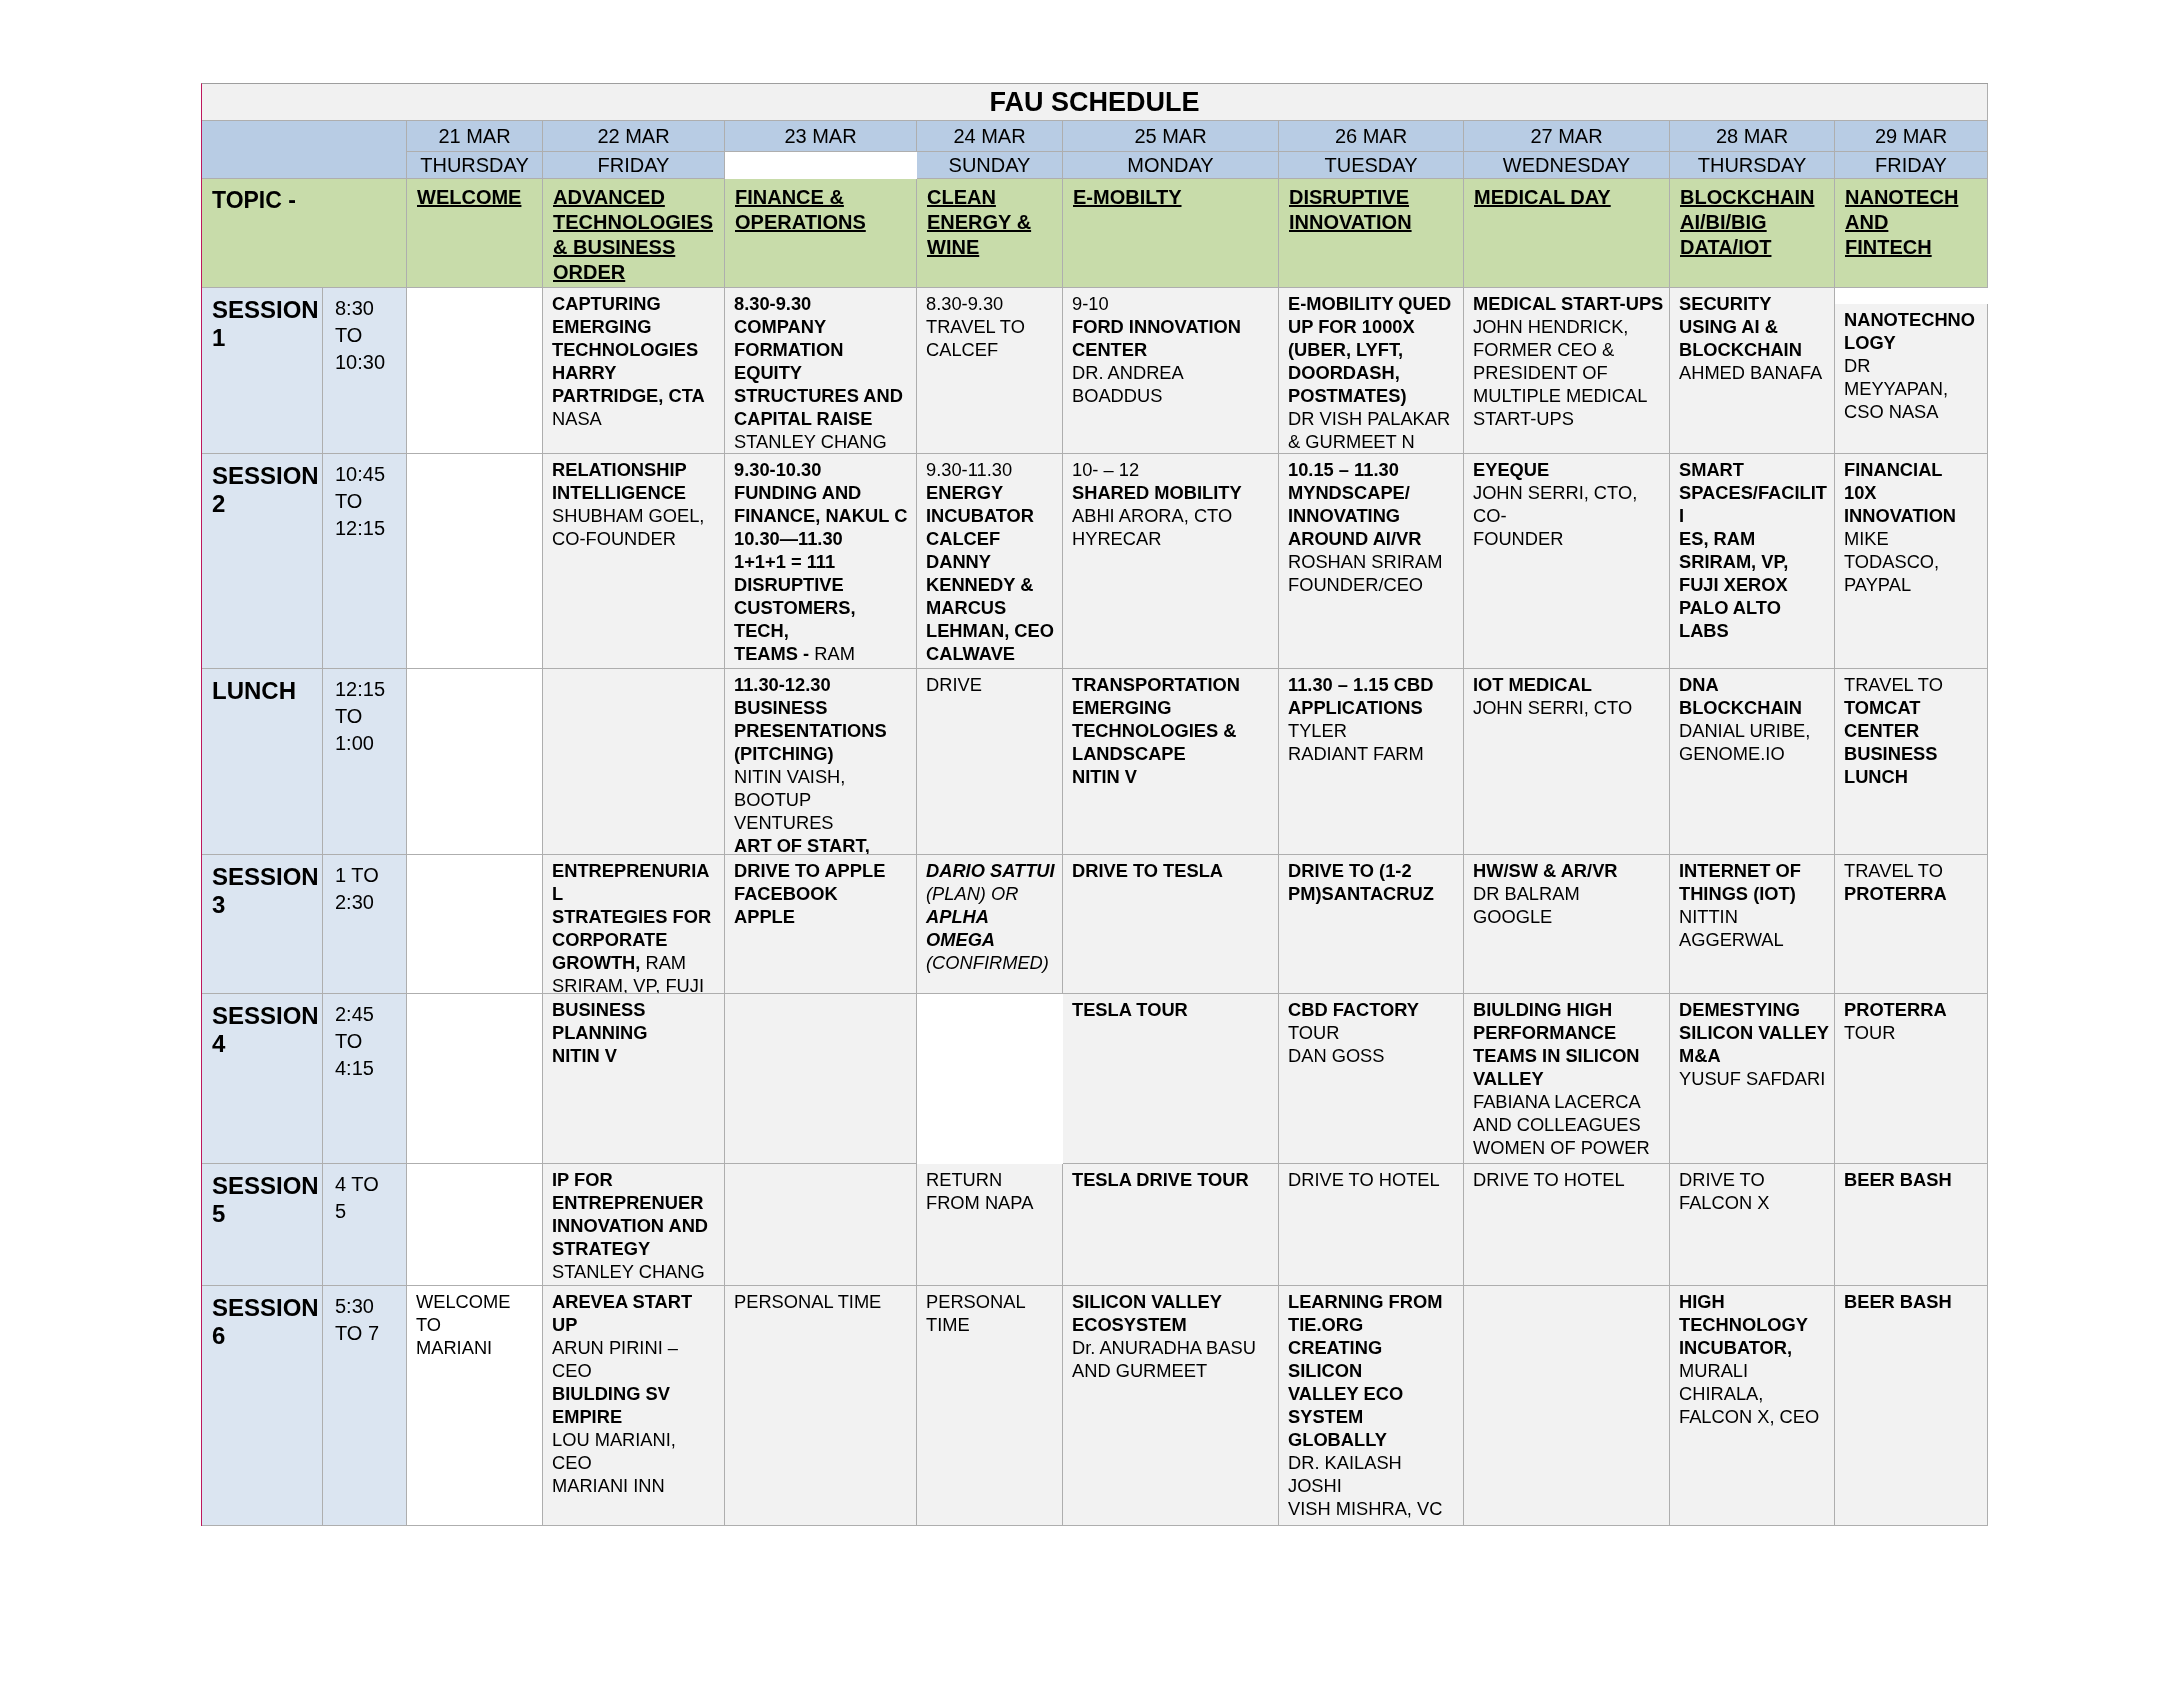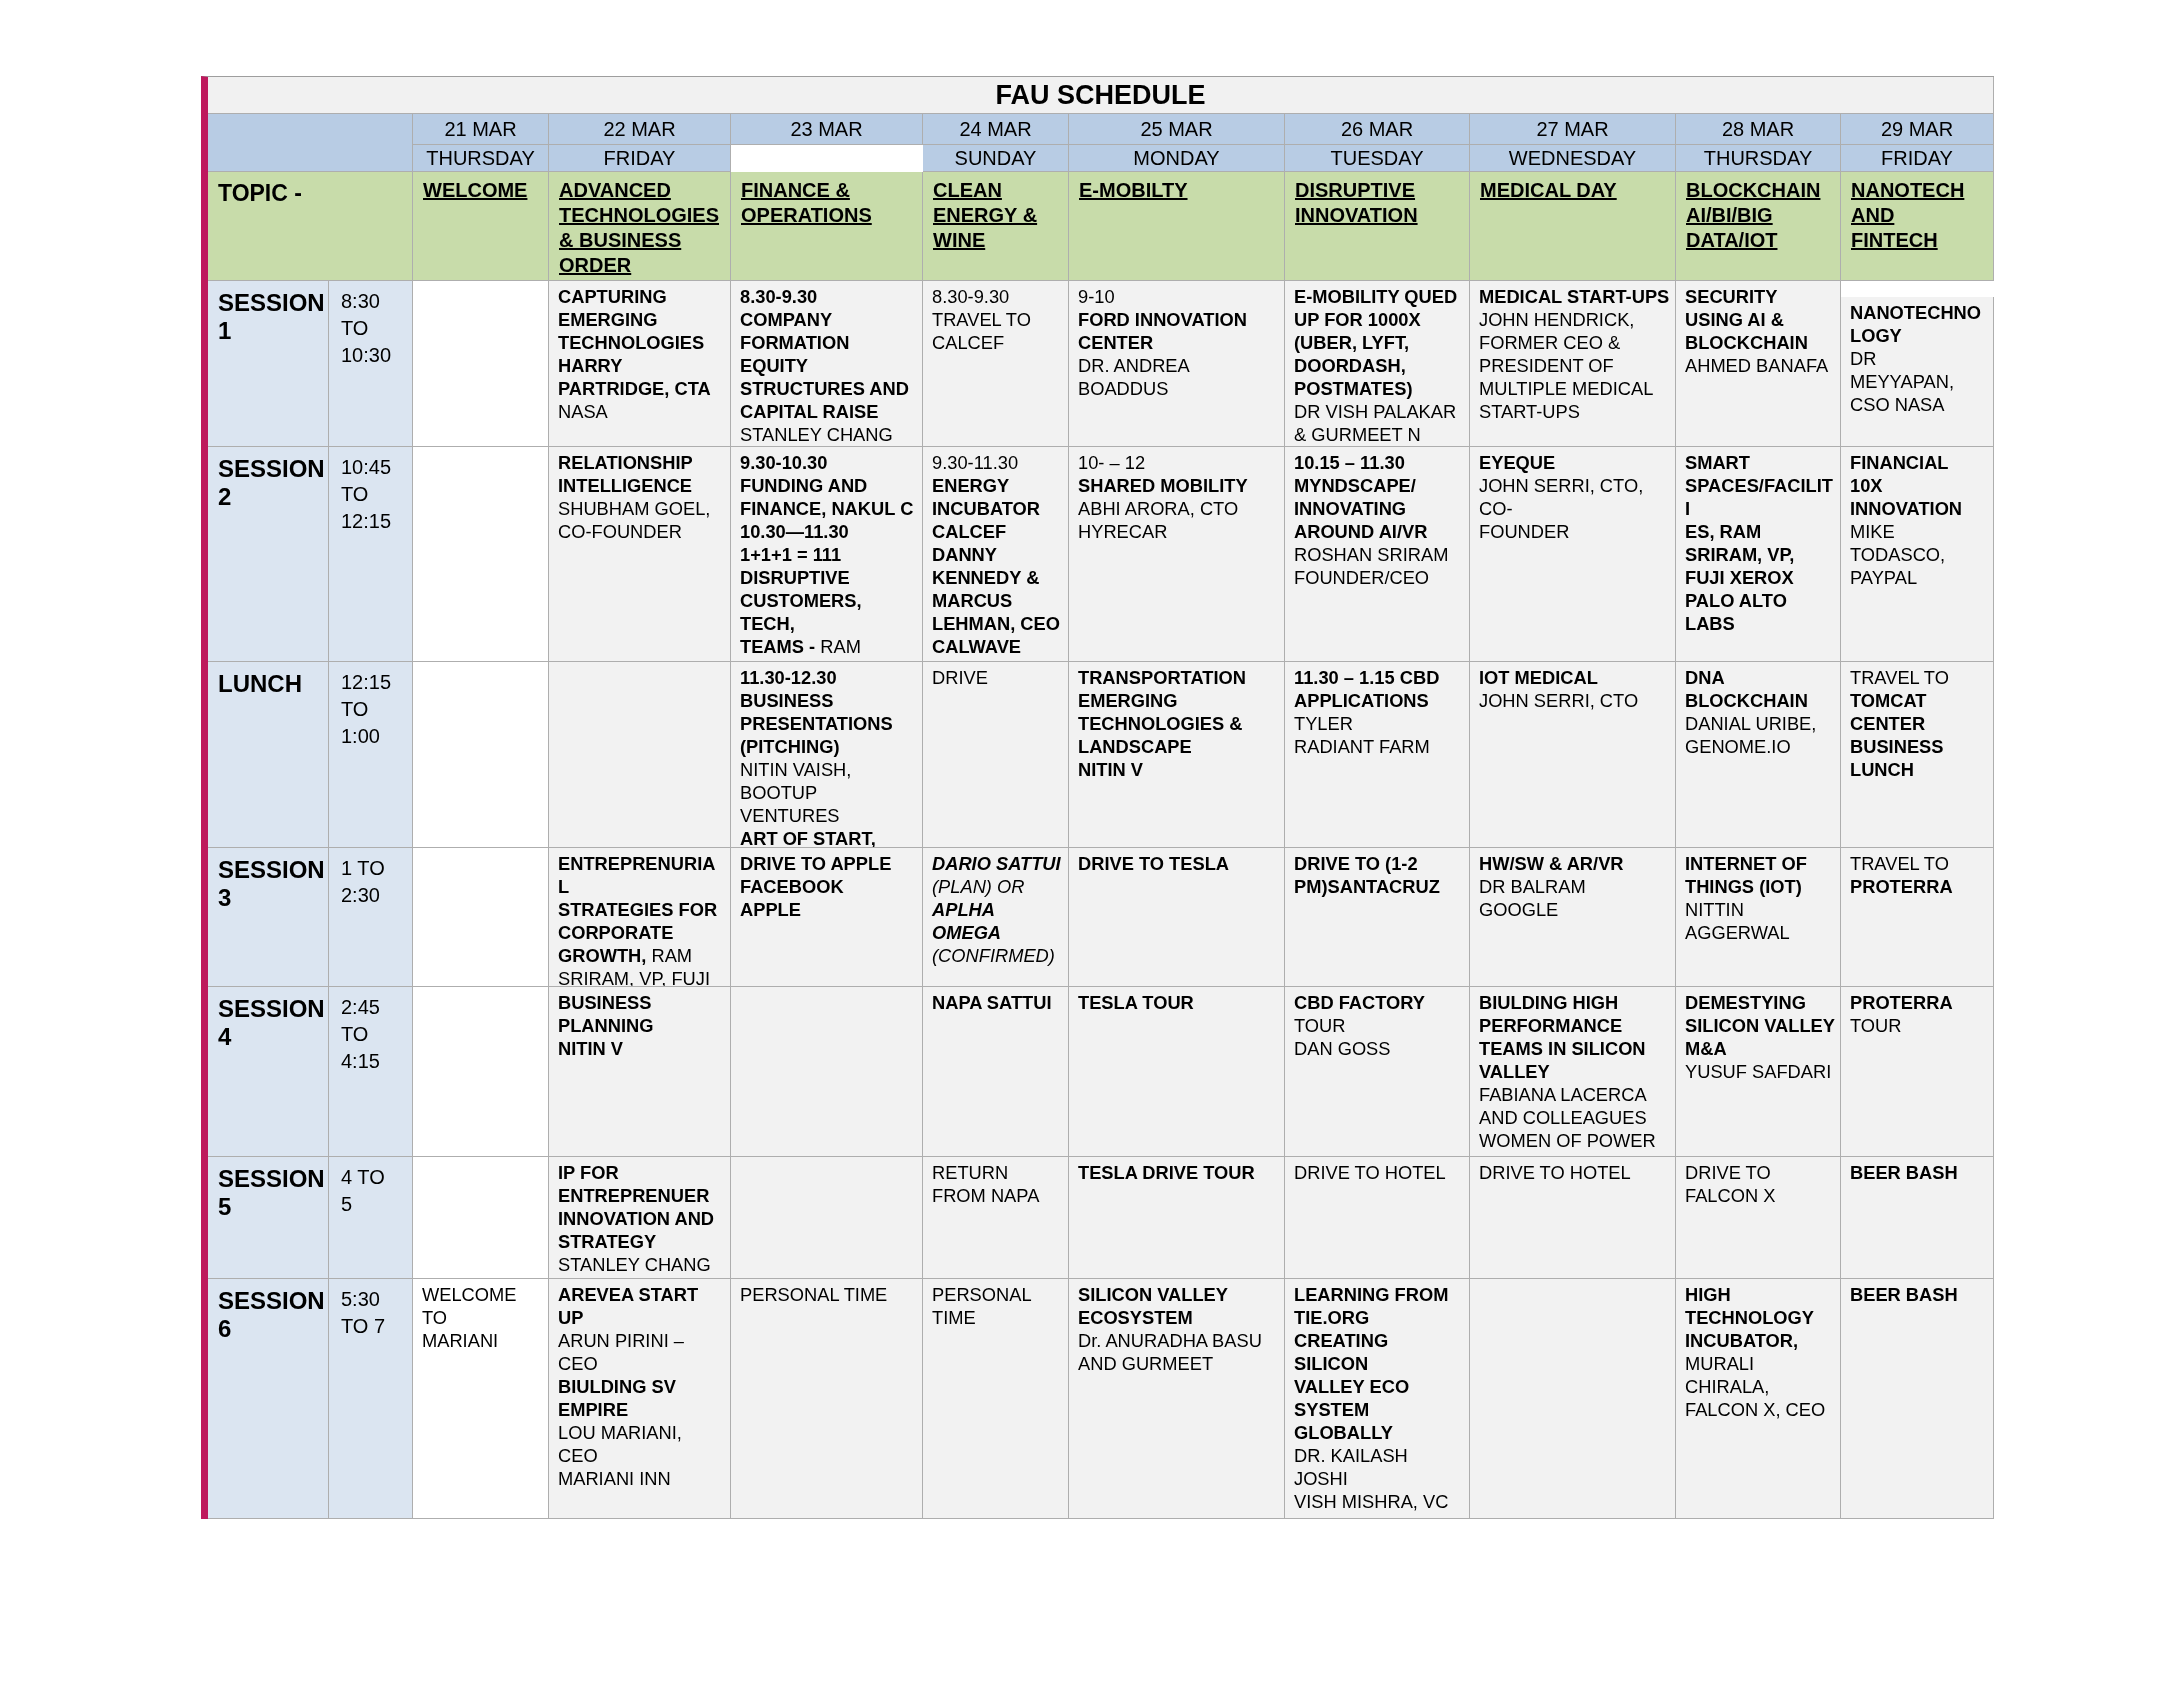--- a/index.html
+++ b/index.html
@@ -2,25 +2,25 @@
 <html style="--title-bg: #f1f1f1; --header-blue: #b8cce4; --topic-green: #c8dcaa; --label-blue: #dbe5f1; --cell-gray: #f2f2f2; --cell-white: #ffffff;"><head>
 <meta charset="utf-8">
 <style>
   html,body{margin:0;padding:0;}
   body{
     width:2178px;height:1683px;position:relative;background:#ffffff;
     font-family:"Liberation Sans", sans-serif;color:#000;
     -webkit-font-smoothing:antialiased;
   }
   .grid{
-    position:absolute;left:201px;top:76px;
+    position:absolute;left:201px;top:83px;
     display:grid;
     grid-template-columns:121px 84px 136px 182px 192px 146px 216px 185px 206px 165px 153px;
     grid-template-rows:37px 31px 27px 109px 166px 215px 186px 139px 170px 122px 240px;
-    border-left:7px solid #be185d;border-top:1px solid #9e9e9e;
+    border-left:1px solid #be185d;border-top:1px solid #9e9e9e;
   }
   .cell{
     box-sizing:border-box;overflow:hidden;
     border-right:1px solid #aeaeae;border-bottom:1px solid #aeaeae;
   }
   .title{
     background:var(--title-bg,#f1f1f1);
     font-weight:bold;font-size:27px;text-align:center;line-height:36px;
   }
   .corner{background:var(--header-blue,#b8cce4);}
@@ -267,21 +267,20 @@
 </span><span class="b">PROTERRA</span></div>
       <div class="cell lbl" style="grid-area: 9 / 1;">SESSION 4</div>
       <div class="cell time" style="grid-area: 9 / 2;">2:45
 TO
 4:15</div>
       <div class="cell body white" style="grid-area: 9 / 3;"></div>
       <div class="cell body" style="grid-area: 9 / 4;"><span class="b">BUSINESS
 PLANNING
 NITIN V</span></div>
       <div class="cell body" style="grid-area: 9 / 5;"></div>
-      <div class="cell body" style="grid-area: 9 / 6;"><span class="b">NAPA SATTUI</span></div>
       <div class="cell body" style="grid-area: 9 / 7;"><span class="b">TESLA TOUR</span></div>
       <div class="cell body" style="grid-area: 9 / 8;"><span class="b">CBD FACTORY
 </span><span>TOUR
 DAN GOSS</span></div>
       <div class="cell body" style="grid-area: 9 / 9;"><span class="b">BIULDING HIGH
 PERFORMANCE
 TEAMS IN SILICON
 VALLEY
 </span><span>FABIANA LACERCA
 AND COLLEAGUES

